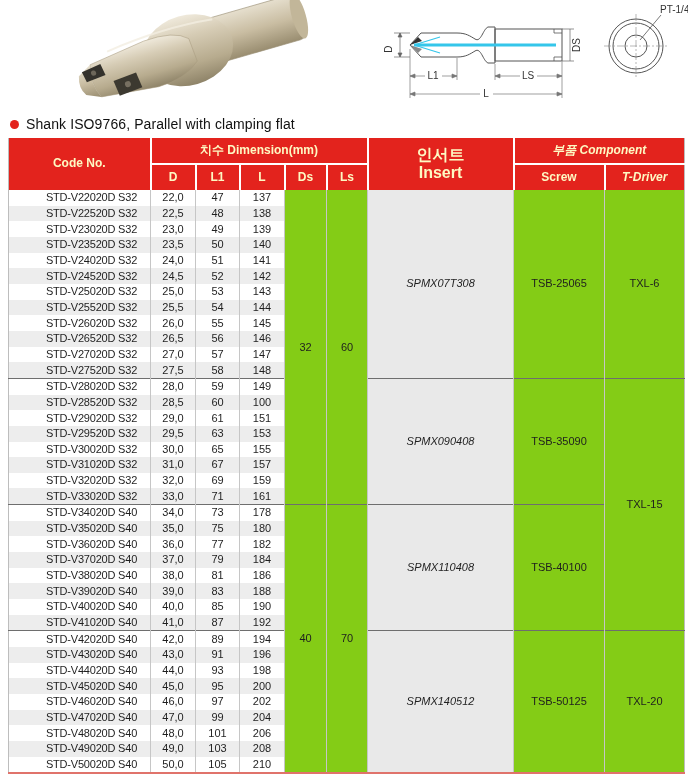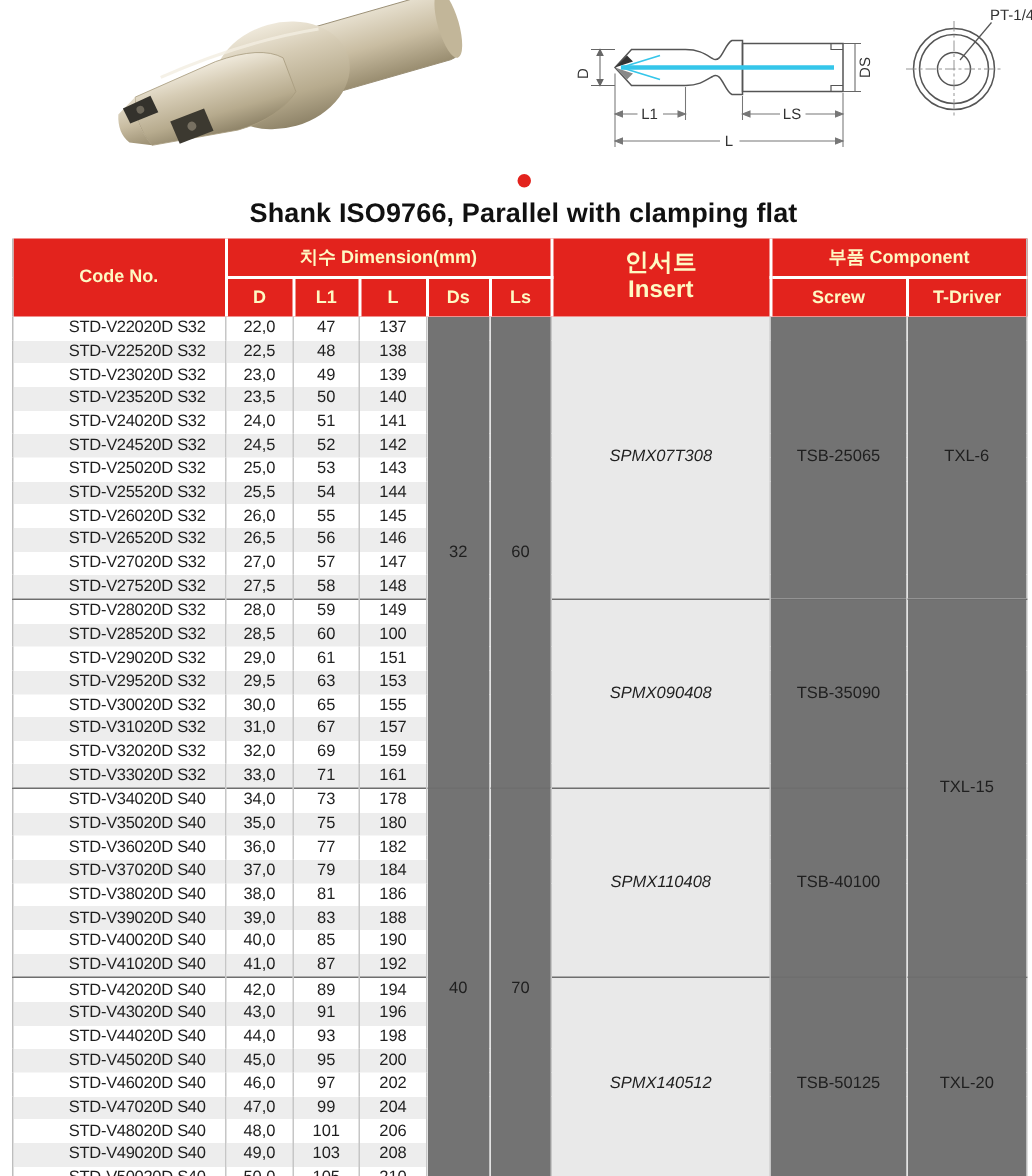--- a/index.html
+++ b/index.html
@@ -6,54 +6,53 @@
   body{
     width:688px;height:784px;overflow:hidden;
     font-family:"Liberation Sans","DejaVu Sans",sans-serif;
     color:#1f1f1f;-webkit-font-smoothing:antialiased;
   }
   .top{display:flex;align-items:flex-start;height:112px;}
   .photo-wrap{width:344px;height:112px;display:flex;justify-content:center;}
   .diagram-wrap{width:344px;height:112px;}
   .section-title{
     display:flex;align-items:center;gap:7px;
-    margin:4px 0 6px 10px;font-size:18px;font-weight:bold;color:#111;
+    margin:4px 0 6px 10px;font-size:14px;font-weight:normal;color:#111;
     letter-spacing:0.1px;
-    flex-direction:column;
   }
   .bullet{width:9px;height:9px;border-radius:50%;background:#e3231d;flex:0 0 auto;}
   table.spec{
     border-collapse:collapse;table-layout:fixed;
     margin-left:8px;width:676px;
     border-left:1px solid #bdbdbd;border-right:1px solid #bdbdbd;
     border-bottom:2px solid #e0736b;
     font-size:11px;
   }
   col.c-code{width:142px}col.c-d{width:45px}col.c-l1{width:44px}
   col.c-l{width:45px}col.c-ds{width:42px}col.c-ls{width:41px}
   col.c-ins{width:146px}col.c-scr{width:91px}col.c-tdr{width:80px}
   thead th{
     background:#e3231d;color:#fef9c3;font-weight:bold;font-size:12px;
     padding:0;height:25px;line-height:1.15;
     border-right:2px solid #fff;border-bottom:2px solid #fff;
   }
   thead tr:last-child th{border-bottom:none;}
   thead th.rowspan2{border-bottom:none;}
-  thead th:last-child{border-right:none;}
+  thead th:last-child{border-right:none;font-style:italic;}
   thead th .sub{display:block;font-size:16px;}
   tbody td{
     height:15.67px;padding:0;text-align:center;vertical-align:middle;
     border-left:1px solid #c6c6c6;line-height:1;
     white-space:nowrap;overflow:hidden;
   }
   tbody td:first-child{border-left:none;}
   tbody tr.odd td.rowcell{background:#ededed;}
   tbody tr.even td.rowcell{background:#ffffff;}
   tbody td.insert-cell{background:#e9e9e9;font-style:italic;}
-  tbody td.merged{background:#737373;margin-top:20px;}
+  tbody td.merged{background:#84cc16;margin-top:20px;}
   tbody td.gb{border-top:1px solid #6e6e6e;}
   tbody td.code{letter-spacing:-0.2px;padding-left:24px;}
   
   .dim-text{font-size:10px;fill:#333;font-family:"Liberation Sans",sans-serif;}
   svg{display:block;}
 </style>
 </head>
 <body>
 
 <div class="top">

